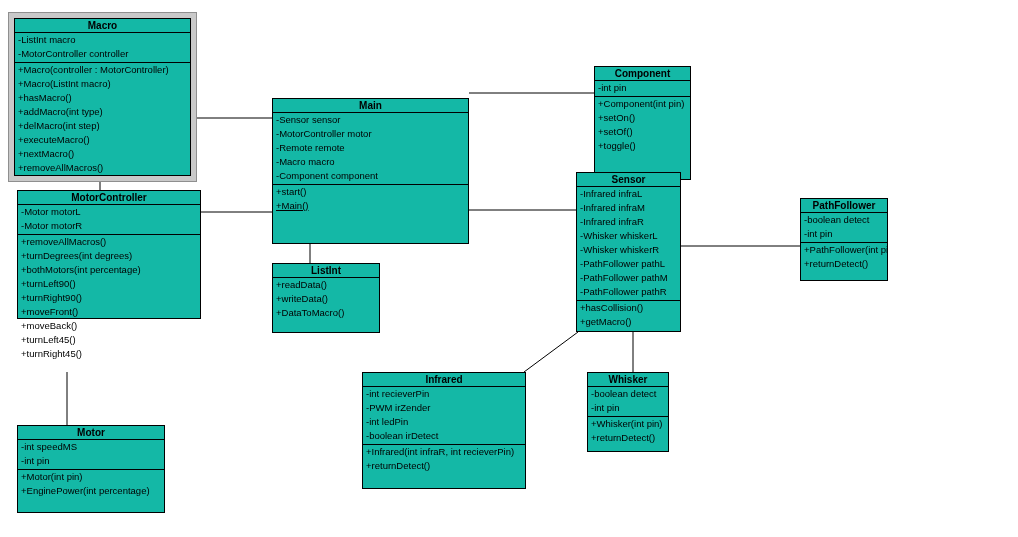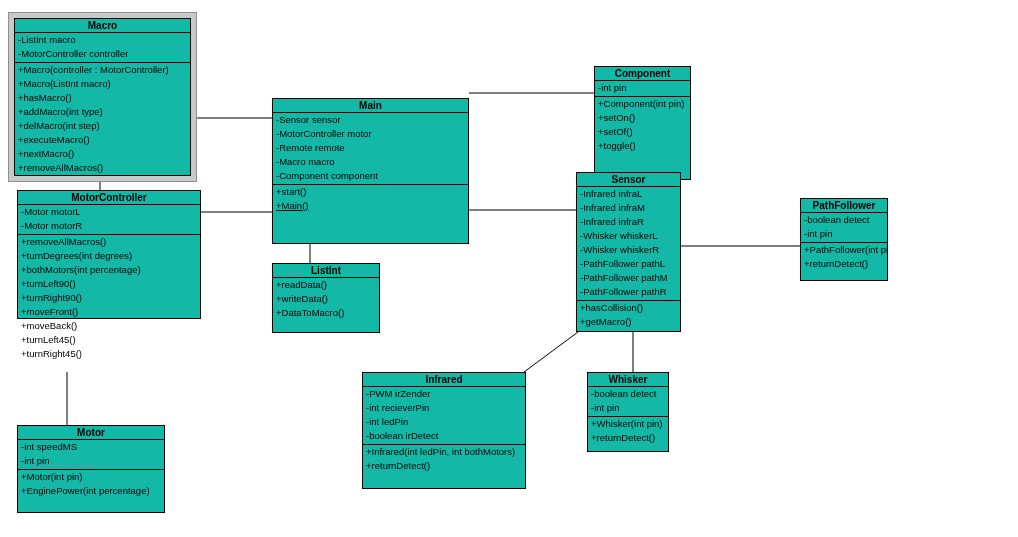--- a/index.html
+++ b/index.html
@@ -208,27 +208,27 @@
       </div>
     <div class="uml-methods">
         <div class="uml-row">+PathFollower(int pin)</div>
         <div class="uml-row">+returnDetect()</div>
       </div>
   </div>
 
   <div id="box-infrared" class="uml-class">
     <div class="uml-title">Infrared</div>
     <div class="uml-attrs">
+        <div class="uml-row">-int recieverPin</div>
         <div class="uml-row">-PWM irZender</div>
-        <div class="uml-row">-int recieverPin</div>
         <div class="uml-row">-int ledPin</div>
         <div class="uml-row">-boolean irDetect</div>
       </div>
     <div class="uml-methods">
-        <div class="uml-row">+Infrared(int ledPin, int bothMotors)</div>
+        <div class="uml-row">+Infrared(int infraR, int recieverPin)</div>
         <div class="uml-row">+returnDetect()</div>
       </div>
   </div>
 
   <div id="box-whisker" class="uml-class">
     <div class="uml-title">Whisker</div>
     <div class="uml-attrs">
         <div class="uml-row">-boolean detect</div>
         <div class="uml-row">-int pin</div>
       </div>

